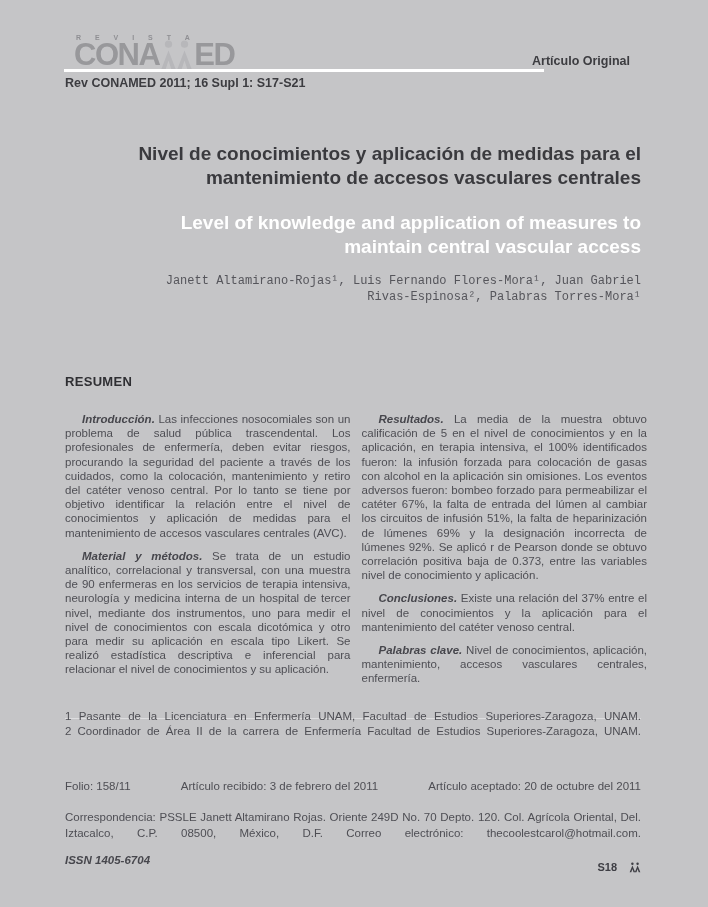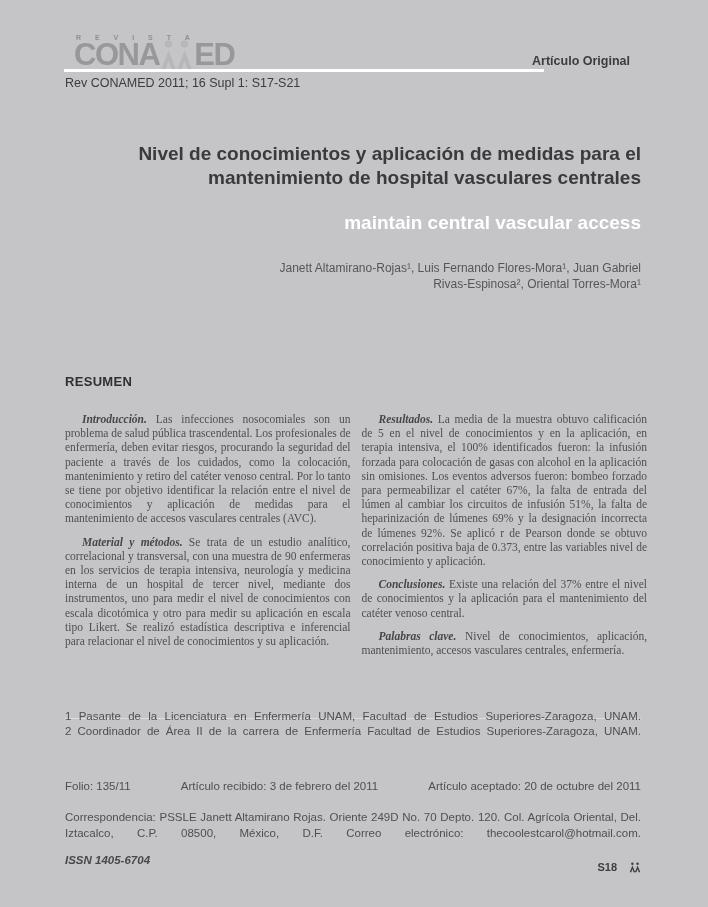--- a/index.html
+++ b/index.html
@@ -28,46 +28,46 @@
   .white-rule{
     position:absolute;top:69px;left:64px;width:480px;height:3px;
     background:#ffffff;
   }
   .category{
     position:absolute;top:54px;right:78px;
     font-size:12.5px;font-weight:bold;color:#3c3c40;
   }
   .citation{
     position:absolute;top:76px;left:65px;
-    font-size:12.5px;font-weight:normal;color:#3c3c40;
+    font-size:12.5px;font-weight:bold;color:#3c3c40;
   }
   
   .title-block{
     position:absolute;top:142px;left:65px;right:67px;
     text-align:right;
   }
   .title-es div{
     font-size:19px;font-weight:bold;color:#3a3a3e;line-height:24px;
   }
   .title-en{margin-top:21px;}
   .title-en div{
     font-size:19px;font-weight:bold;color:#ffffff;line-height:24px;
   }
-  .authors{margin-top:25px;}
+  .authors{margin-top:14px;font-family:Liberation Mono, monospace;}
   .authors div{
     font-size:12px;color:#55555b;line-height:16px;
   }
   
   .resumen-heading{
     position:absolute;top:374px;left:65px;
     font-size:13px;font-weight:bold;color:#2f2f33;letter-spacing:.3px;
   }
   .columns{
     position:absolute;top:412px;left:65px;right:61px;
-    display:flex;gap:11px;font-family:Liberation Serif, serif;
+    display:flex;gap:11px;
   }
   .col{flex:1;}
   .col p{
     margin:0 0 9px 0;
     font-size:11.5px;line-height:14.2px;
     text-align:justify;text-indent:17px;
     color:#4e4e54;
   }
   .lead{font-weight:bold;font-style:italic;color:#46464c;}
   
@@ -122,28 +122,29 @@
       <span class="logo-seg">ED</span>
     </div>
   </div>
   <div class="white-rule"></div>
   <div class="category">Artículo Original</div>
   <div class="citation">Rev CONAMED 2011; 16 Supl 1: S17-S21</div>
 
   <div class="title-block">
     <div class="title-es">
       <div>Nivel de conocimientos y aplicación de medidas para el</div>
-      <div>mantenimiento de hospital vasculares centrales</div>
+      <div>mantenimiento de accesos vasculares centrales</div>
     </div>
     <div class="title-en">
+      <div>Level of knowledge and application of measures to</div>
       <div>maintain central vascular access</div>
     </div>
     <div class="authors">
       <div>Janett Altamirano-Rojas¹, Luis Fernando Flores-Mora¹, Juan Gabriel</div>
-      <div>Rivas-Espinosa², Oriental Torres-Mora¹</div>
+      <div>Rivas-Espinosa², Palabras Torres-Mora¹</div>
     </div>
   </div>
 
   <div class="resumen-heading">RESUMEN</div>
 
   <div class="columns">
     <div class="col">
       <p><span class="lead">Introducción.</span> <span>Las infecciones nosocomiales son un problema de salud pública trascendental. Los profesionales de enfermería, deben evitar riesgos, procurando la seguridad del paciente a través de los cuidados, como la colocación, mantenimiento y retiro del catéter venoso central. Por lo tanto se tiene por objetivo identificar la relación entre el nivel de conocimientos y aplicación de medidas para el mantenimiento de accesos vasculares centrales (AVC).</span></p>
       <p><span class="lead">Material y métodos.</span> <span>Se trata de un estudio analítico, correlacional y transversal, con una muestra de 90 enfermeras en los servicios de terapia intensiva, neurología y medicina interna de un hospital de tercer nivel, mediante dos instrumentos, uno para medir el nivel de conocimientos con escala dicotómica y otro para medir su aplicación en escala tipo Likert. Se realizó estadística descriptiva e inferencial para relacionar el nivel de conocimientos y su aplicación.</span></p>
     </div>
@@ -155,21 +156,21 @@
   </div>
 
   <div class="foot-rule"></div>
 
   <div class="affiliations">
     <div>1 Pasante de la Licenciatura en Enfermería UNAM, Facultad de Estudios Superiores-Zaragoza, UNAM.</div>
     <div>2 Coordinador de Área II de la carrera de Enfermería Facultad de Estudios Superiores-Zaragoza, UNAM.</div>
   </div>
 
   <div class="folio-row">
-    <span>Folio: 135/11</span>
+    <span>Folio: 158/11</span>
     <span>Artículo recibido: 3 de febrero del 2011</span>
     <span>Artículo aceptado: 20 de octubre del 2011</span>
   </div>
 
   <div class="correspondence">Correspondencia: PSSLE Janett Altamirano Rojas. Oriente 249D No. 70 Depto. 120. Col. Agrícola Oriental, Del. Iztacalco, C.P. 08500, México, D.F. Correo electrónico: thecoolestcarol@hotmail.com.</div>
 
   <div class="bottom-row">
     <div class="journal-id">
       <div>ISSN 1405-6704</div>
     </div>

